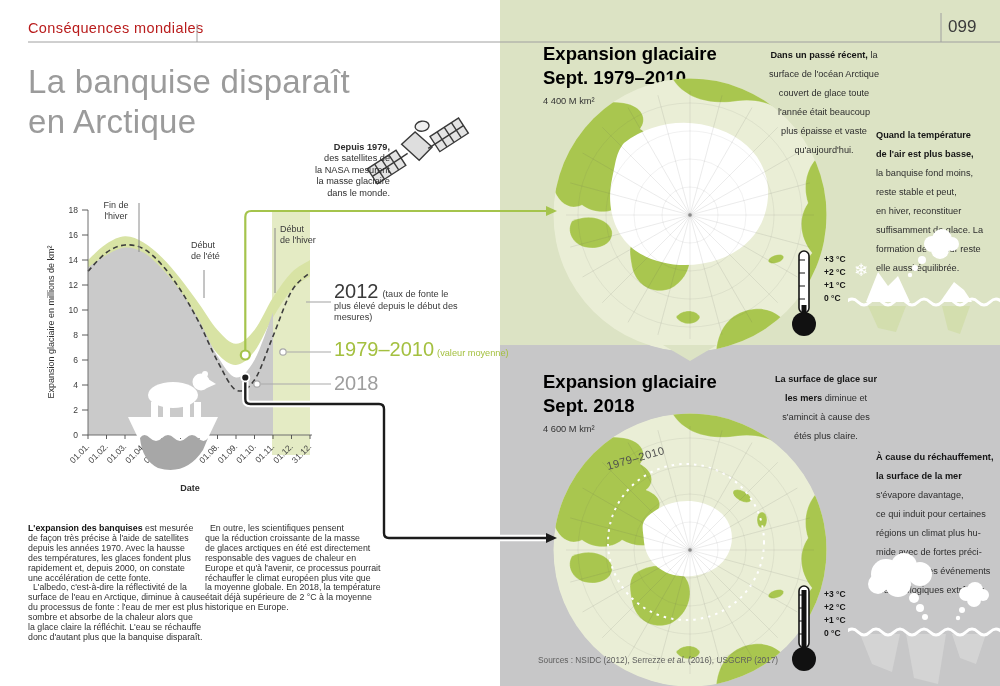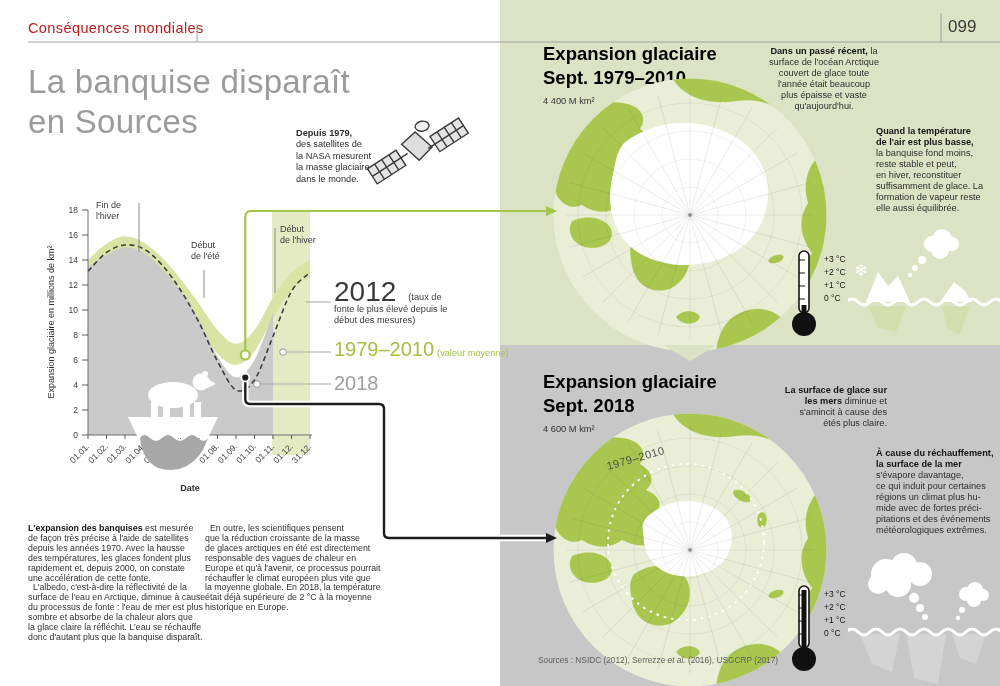--- a/index.html
+++ b/index.html
@@ -4,48 +4,48 @@
 <style>
   html,body{margin:0;padding:0}
   body{width:1000px;height:686px;position:relative;overflow:hidden;background:#fff;
        font-family:"Liberation Sans",sans-serif;color:#2f2f2f}
   .abs{position:absolute}
   .preline{white-space:pre-line}
   svg text{font-family:"Liberation Sans",sans-serif}
   .kicker{left:28px;top:20px;font-size:14.5px;color:#b91c1c;letter-spacing:.4px}
   .pageno{left:948px;top:17px;font-size:17px;color:#3b3b3b}
   .big-title{left:28px;top:62px;font-size:33px;line-height:40px;color:#9b9b9b;letter-spacing:.3px}
-  .sat-note{left:296px;top:128px;width:94px;font-size:9.2px;line-height:11.4px;color:#2d2d2d}
+  .sat-note{left:296px;top:142px;width:94px;text-align:right;font-size:9.2px;line-height:11.4px;color:#2d2d2d}
   .ann{font-size:9px;line-height:11px;color:#3a3a3a}
   .legend-2012{left:334px;top:286px;width:128px;font-size:9.2px;line-height:11.5px;color:#3a3a3a}
-  .lg-year{font-size:28px;color:#3a3a3a;margin-right:12px;vertical-align:-1px}
+  .lg-year{font-size:20px;color:#3a3a3a;margin-right:4px;vertical-align:-1px}
   .legend-mean{left:334px;top:338px;width:170px;white-space:nowrap}
   .lg-mean-year{font-size:20px;color:#a4c040;margin-right:3px}
   .lg-mean-note{font-size:9.2px;color:#a4c040}
   .legend-2018{left:334px;top:372px;font-size:20px;color:#9e9e9e}
   .panel{width:500px;height:345px;left:500px}
   .panel-title{font-size:18.5px;line-height:24px;font-weight:bold;color:#000000}
   .panel-sub{font-size:9.3px;color:#333}
-  .note{font-size:9.2px;line-height:11px;color:#2d2d2d}
+  .note{font-size:9.2px;line-height:19px;color:#2d2d2d}
   .note b{color:#151515}
   .para{font-size:8.8px;line-height:9.9px;color:#2f2f2f}
   .para b{color:#111}
   .sources{left:538px;top:655px;font-size:8.3px;color:#5e5e5e}
-  .thermo-labels{width:40px;font-size:8.5px;line-height:13px;font-weight:normal;color:#151515}
+  .thermo-labels{width:40px;font-size:8.5px;line-height:13px;font-weight:bold;color:#151515}
 </style>
 </head>
 <body>
 
 <div class="abs panel" style="top:0;background:#dce3c4"></div>
 <div class="abs panel" style="top:345px;height:341px;background:#c7c7c8"></div>
 
 <div class="abs kicker">Conséquences mondiales</div>
 <div class="abs pageno">099</div>
 <div class="abs big-title preline">La banquise disparaît
-en Sources</div>
+en Arctique</div>
 
 <svg class="abs" style="left:360px;top:106px" width="112" height="84" viewBox="0 0 112 84">
   <g transform="translate(56,42) rotate(-33)" stroke="#3a3a3a" stroke-width="1.4" fill="#e4e4e4">
     <rect x="-52" y="-9" width="34" height="18"></rect>
     <path d="M-52,0 H-18 M-43.5,-9 V9 M-35,-9 V9 M-26.5,-9 V9" fill="none"></path>
     <line x1="-18" y1="0" x2="-10" y2="0"></line>
     <polygon points="-10,-11 8,-14 14,8 -4,12" fill="#dedede"></polygon>
     <ellipse cx="17" cy="-15" rx="7" ry="5" transform="rotate(24 17 -15)" fill="#f0f0f0"></ellipse>
     <rect x="18" y="-2" width="34" height="18"></rect>
     <path d="M18,7 H52 M26.5,-2 V16 M35,-2 V16 M43.5,-2 V16" fill="none"></path>
@@ -133,21 +133,21 @@
       <circle cx="165" cy="184" r="3"></circle>
       <polygon points="168,189 176,194 167,198"></polygon>
       <rect x="111" y="212" width="7" height="15"></rect>
       <rect x="123" y="214" width="7" height="13"></rect>
       <rect x="143" y="214" width="7" height="13"></rect>
       <rect x="154" y="212" width="7" height="15"></rect>
     </g>
   </g>
 </svg>
 
-<div class="abs ann preline" style="left:96px;top:200px;width:40px;text-align:left">Fin de
+<div class="abs ann preline" style="left:96px;top:200px;width:40px;text-align:center">Fin de
 l'hiver</div>
 <div class="abs ann preline" style="left:191px;top:240px;width:46px">Début
 de l'été</div>
 <div class="abs ann preline" style="left:280px;top:224px;width:48px">Début
 de l'hiver</div>
 
 <div class="abs legend-2012"><span class="lg-year">2012</span><span>(taux de fonte le plus élevé depuis le début des mesures)</span></div>
 <div class="abs legend-mean"><span class="lg-mean-year">1979–2010</span><span class="lg-mean-note">(valeur moyenne)</span></div>
 <div class="abs legend-2018">2018</div>
 
@@ -271,21 +271,21 @@
     <circle cx="0" cy="0" r="137" fill="#eaeed6"></circle>
     <use href="#land" fill="#a9c64f" stroke="#ffffff" stroke-width="0.5" stroke-opacity="0.5"></use>
     <path d="M-42,-34 C-24,-50 4,-54 24,-42 C42,-32 46,-12 38,4 C30,20 10,28 -10,26 C-30,24 -44,10 -46,-8 C-47,-22 -50,-26 -42,-34 Z" fill="#ffffff"></path>
     <circle cx="-4" cy="-8" r="78" fill="none" stroke="#ffffff" stroke-width="2" stroke-dasharray="2.5 5"></circle>
     <use href="#grat"></use>
     <circle cx="0" cy="0" r="1.8" fill="#8a8a8a"></circle>
     <text x="-82" y="-80" transform="rotate(-16 -82 -80)" font-size="11" fill="#4e4e4e" letter-spacing="0.5">1979–2010</text>
   </g>
 </svg>
 
-<div class="abs note preline" style="left:765px;top:385px;width:122px;text-align:right"><b>La surface de glace sur
+<div class="abs note preline" style="left:765px;top:370px;width:122px;text-align:center"><b>La surface de glace sur
 les mers </b><span>diminue et
 s'amincit à cause des
 étés plus claire.</span></div>
 <div class="abs note preline" style="left:876px;top:448px;width:122px"><b>À cause du réchauffement,
 la surface de la mer</b><span>
 s'évapore davantage,
 ce qui induit pour certaines
 régions un climat plus hu-
 mide avec de fortes préci-
 pitations et des événements

